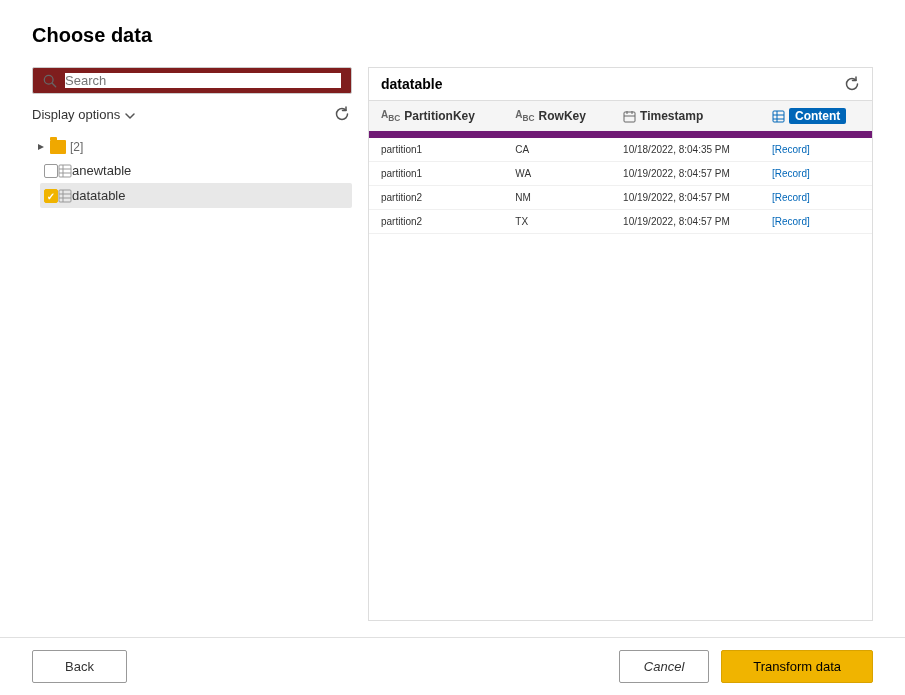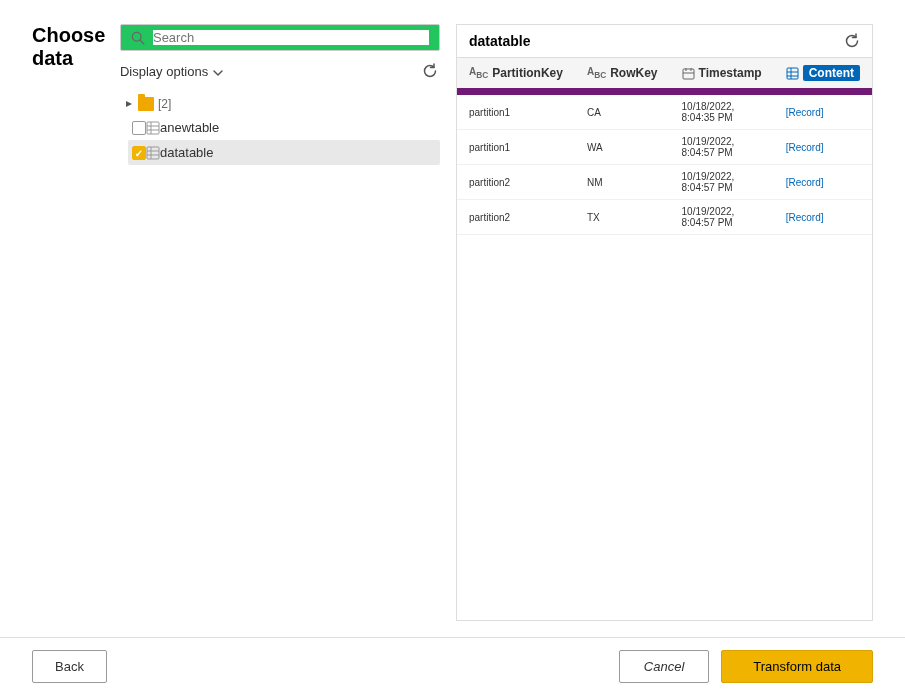--- a/index.html
+++ b/index.html
@@ -10,21 +10,21 @@
       width: 905px;
       height: 695px;
       overflow: hidden;
       display: flex;
       flex-direction: column;
     }
 
     .dialog-content {
       flex: 1;
       display: flex;
-      flex-direction: row;
+      flex-direction: column;
       padding: 24px 32px 16px 32px;
     }
 
     .page-title {
       font-size: 20px;
       font-weight: 600;
       color: #000;
       margin-bottom: 20px;
     }
 
@@ -42,21 +42,21 @@
       gap: 8px;
     }
 
     .search-box {
       display: flex;
       align-items: center;
       border: 1px solid #ccc;
       border-radius: 2px;
       padding: 5px 10px;
       gap: 8px;
-      background: #22c55e;
+      background: #7f1d1d;
     }
 
     .search-box input {
       border: none;
       outline: none;
       font-size: 13px;
       width: 100%;
       color: #333;
     }
 
@@ -280,21 +280,21 @@
     .footer-right {
       display: flex;
       align-items: center;
       gap: 12px;
     }
 
     .btn-back {
       background: #fff;
       border: 1px solid #999;
       border-radius: 2px;
-      padding: 8px 22px;
+      padding: 8px 32px;
       font-size: 13px;
       cursor: pointer;
       color: #333;
     }
 
     .btn-cancel {
       background: #fff;
       border: 1px solid #999;
       border-radius: 2px;
       padding: 8px 24px;

